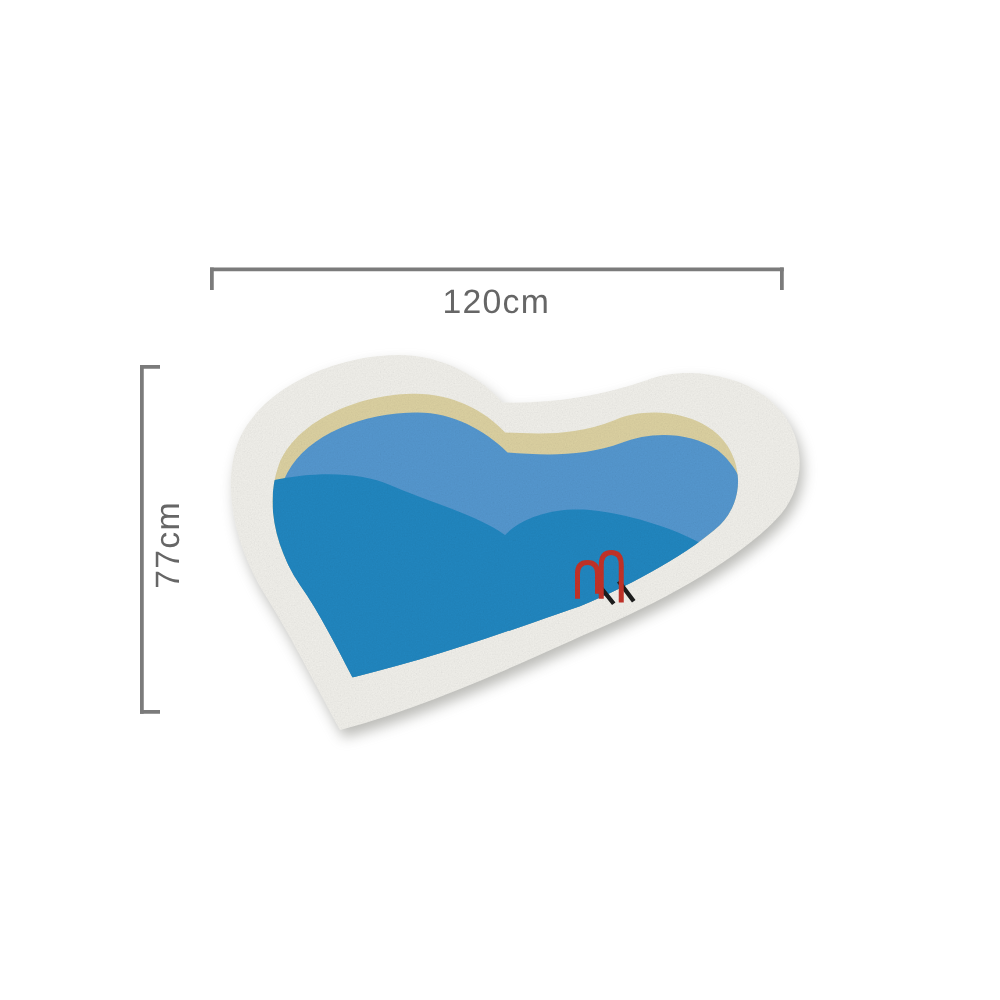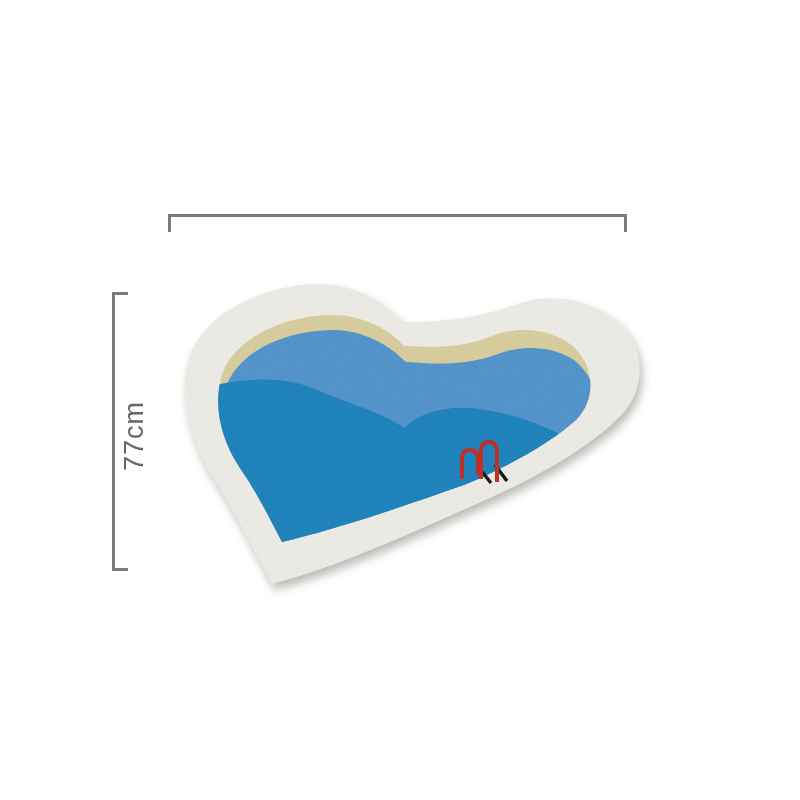--- a/index.html
+++ b/index.html
@@ -34,20 +34,21 @@
 </style>
 </head>
 <body>
 
 <div class="stage">
 
   <div class="dim dim-line-h">
     <span class="tick-v left"></span>
     <span class="tick-v right"></span>
   </div>
+  <div class="dim dim-label-h">120cm</div>
 
   <div class="dim dim-line-v">
     <span class="tick-h top"></span>
     <span class="tick-h bottom"></span>
   </div>
   <div class="dim dim-label-v">77cm</div>
 
   <svg class="product" width="800" height="800" viewBox="0 0 800 800">
     <defs>
       <clipPath id="outerClip">

